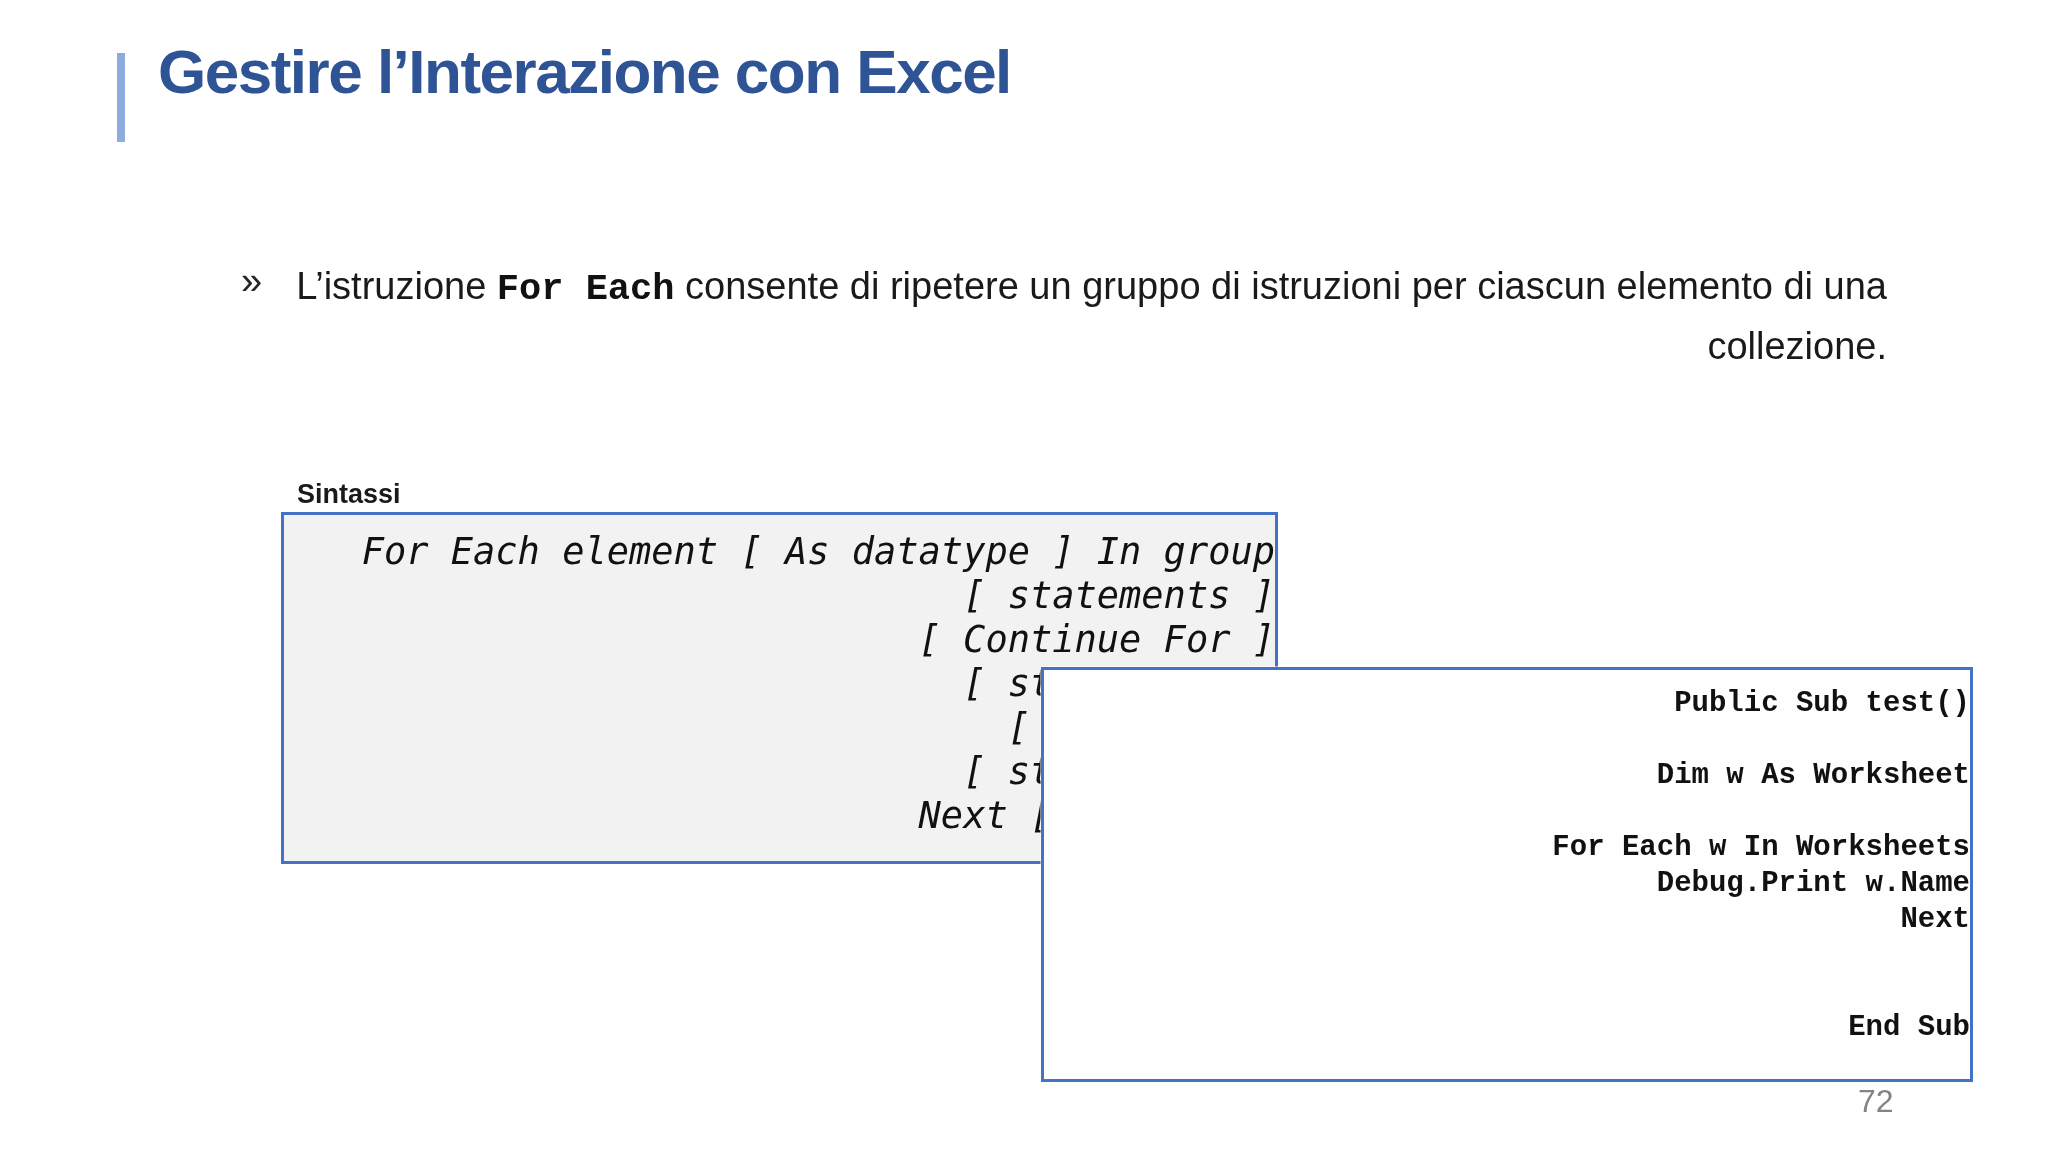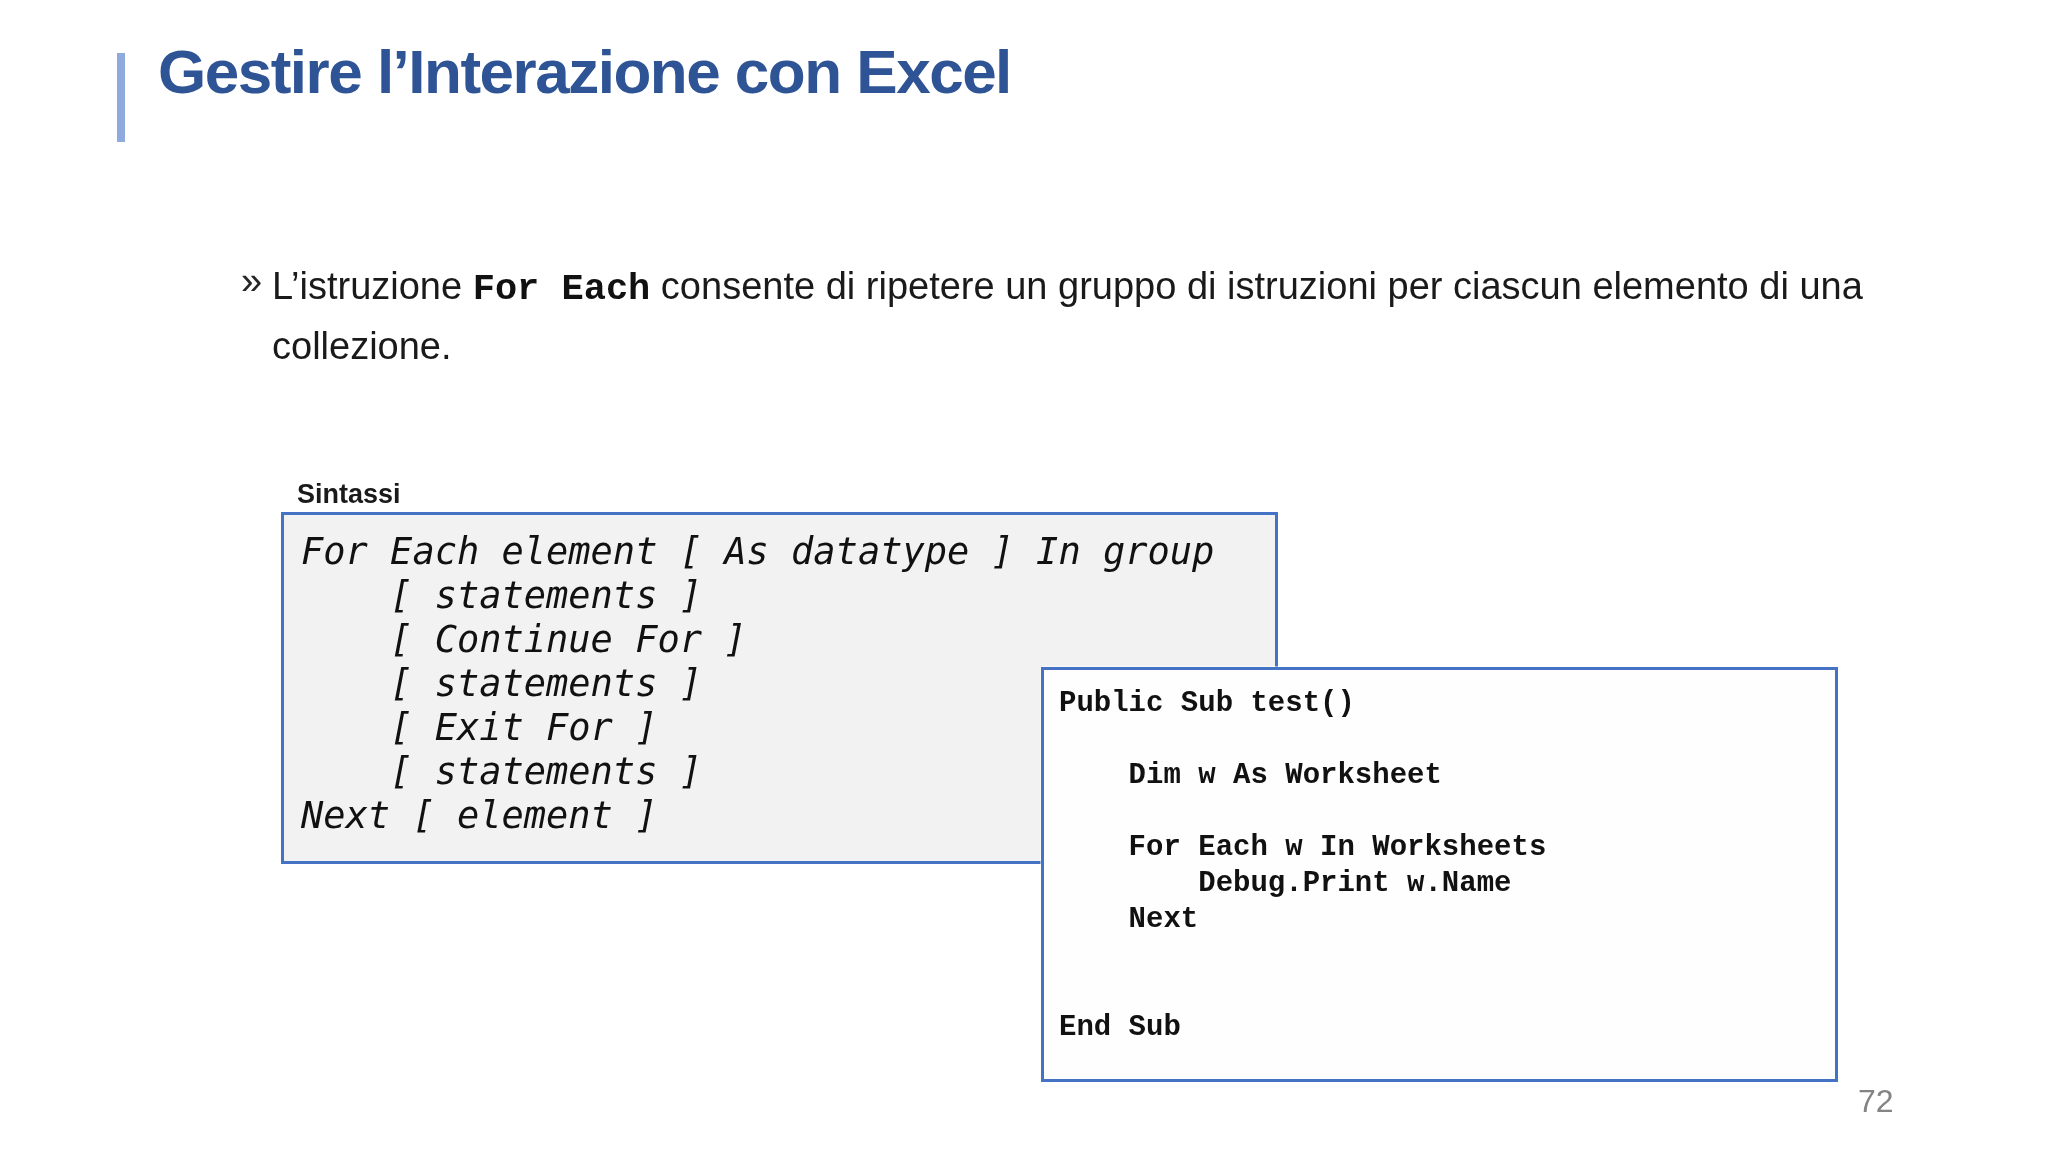--- a/index.html
+++ b/index.html
@@ -3,21 +3,21 @@
 <meta charset="utf-8">
 <style>
   * { margin: 0; padding: 0; box-sizing: border-box; }
   html, body { width: 2048px; height: 1152px; }
   body {
     position: relative;
     background: #ffffff;
     font-family: "Liberation Sans", sans-serif;
     overflow: hidden;
   }
-  .slide { position: absolute; inset: 0; background: #ffffff; }
+  .slide { position: absolute; inset: 0; background: #ffffff; text-align: right; }
 
   .accent-bar {
     position: absolute;
     left: 117px; top: 53px;
     width: 8px; height: 89px;
     background: #8FAADC;
   }
 
   .title {
     position: absolute;
@@ -81,21 +81,21 @@
   .syntax-box pre {
     padding: 15px 0 0 17px;
     font-size: 37px;
     line-height: 44px;
     font-weight: normal;
     font-style: italic;
   }
 
   .example-box {
     left: 1041px; top: 667px;
-    width: 797px; height: 415px;
+    width: 932px; height: 415px;
     background: #FDFEFD;
     box-shadow: 0 0 0 1px rgba(255,255,255,0.5);
   }
   .example-box pre {
     padding: 16px 0 0 15px;
     font-family: "Liberation Mono", "DejaVu Sans Mono", monospace;
     font-size: 29px;
     line-height: 36px;
     font-weight: bold;
   }

